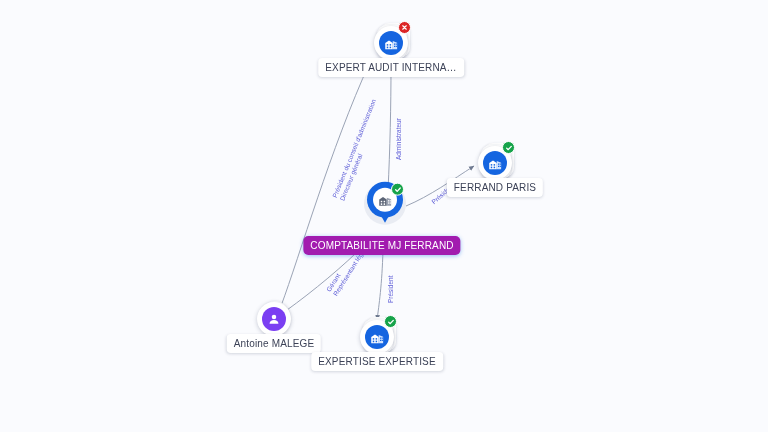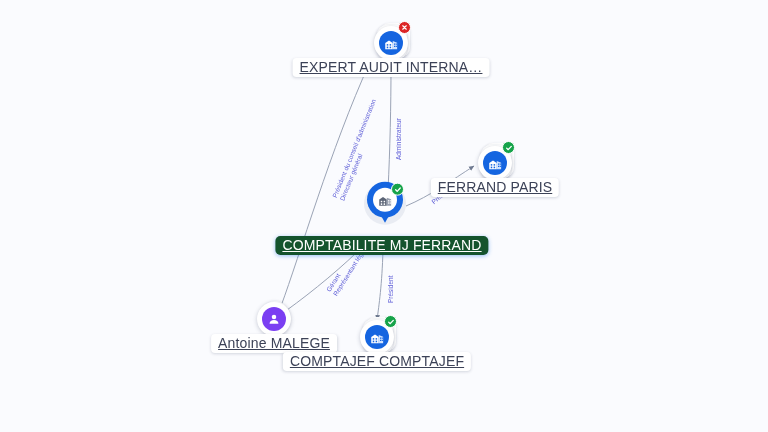--- a/index.html
+++ b/index.html
@@ -154,32 +154,31 @@
   }
   .badge.ok   { background: #16a34a; }
   .badge.fail { background: #dc2626; }
   .badge svg { display: block; }
 
   
   .label {
     position: absolute;
     transform: translateX(-50%);
     white-space: nowrap;
-    font-size: 14px;
+    font-size: 10px;
     line-height: 13px;
     padding: 3px 7px;
     border-radius: 4px;
     background: #ffffff;
     color: #3c4257;
     box-shadow: 0 1px 3px rgba(60,70,100,0.20);
     letter-spacing: 0.15px;
-    text-decoration: underline;
   }
   .label.selected {
-    background: #14532d;
+    background: #a21caf;
     color: #ffffff;
     font-weight: 400;
     border-radius: 5px;
     box-shadow: 0 1px 4px rgba(26,115,232,0.45);
   }
 
   
   .edge-label {
     position: absolute;
     color: #5b5bd6;
@@ -354,16 +353,16 @@
             <rect x="18.7" y="15.6" width="1.9" height="2" fill="#1565e0"></rect>
           </svg>
         </div>
       </div>
       <div class="badge ok" style="left:24px; top:-5px;">
         <svg width="8" height="8" viewBox="0 0 12 12" aria-hidden="true">
           <path d="M2.5 6.2 L4.8 8.5 L9.4 3.6" stroke="#ffffff" stroke-width="2" fill="none" stroke-linecap="round" stroke-linejoin="round"></path>
         </svg>
       </div>
     </div>
-    <div class="label" style="left:0px; top:15px;">COMPTAJEF COMPTAJEF</div>
+    <div class="label" style="left:0px; top:15px;">EXPERTISE EXPERTISE</div>
   </div>
 
 </div>
 
 </body></html>

